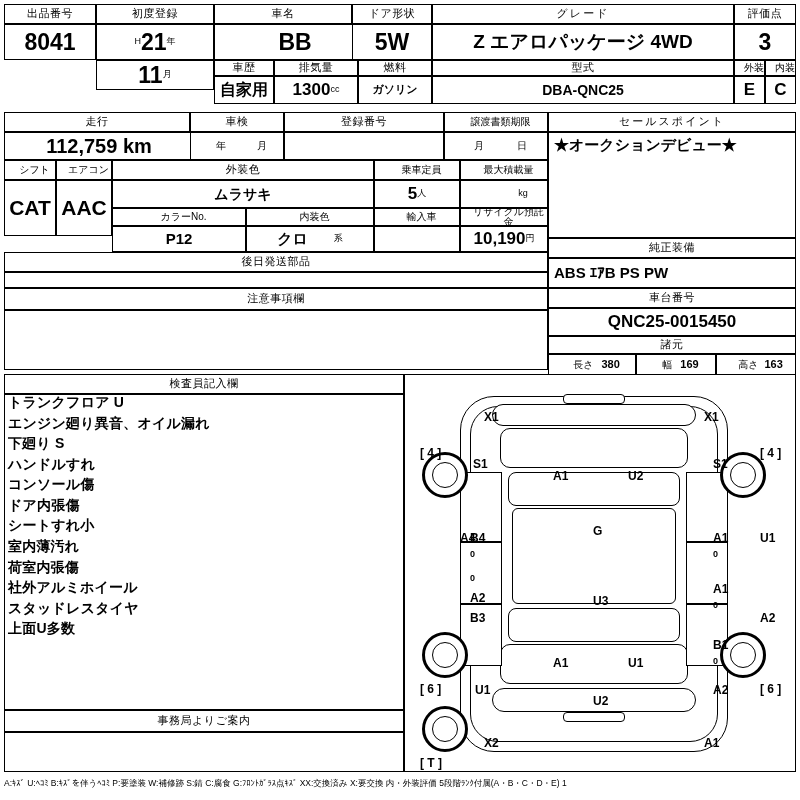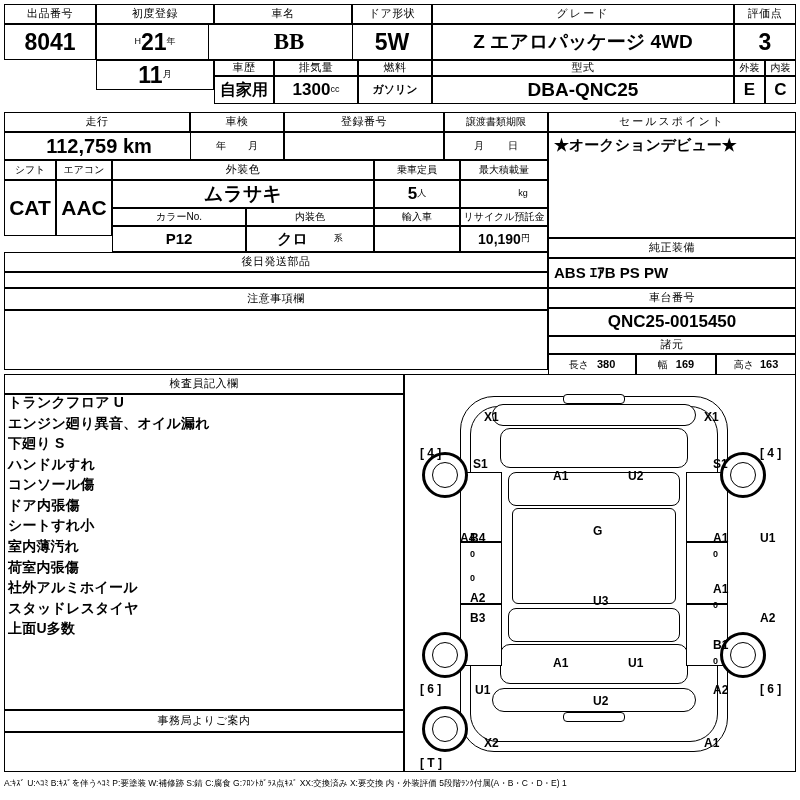--- a/index.html
+++ b/index.html
@@ -20,24 +20,24 @@
     border: 1px solid #000;
     display: flex;
     align-items: center;
     justify-content: center;
     text-align: center;
     line-height: 1.05;
     overflow: hidden;
     background: #fff;
   }
   .lbl { font-size: 11px; letter-spacing: 0.5px; }
-  .lbl-sm { font-size: 10px; }
+  .lbl-sm { font-size: 10px; padding-left: 9px; }
   .val { font-size: 17px; font-weight: bold; }
   .val-lg { font-size: 23px; font-weight: bold; }
-  .val-md { font-size: 19px; font-weight: bold; }
+  .val-md { font-size: 14px; font-weight: bold; }
   .val-sm { font-size: 11px; font-weight: bold; }
   .left { justify-content: flex-start; padding-left: 5px; text-align: left; }
   .sub { font-size: 9px; font-weight: normal; }
   
   #notes {
     position: absolute;
     left: 8px; top: 392px;
     width: 390px;
     font-size: 14px;
     font-weight: bold;
@@ -91,21 +91,21 @@
   <div class="bx val-lg" style="left:4px; top:24px; width:92px; height:36px;">8041</div>
 
   <div class="bx lbl" style="left:96px; top:4px; width:118px; height:20px;">初度登録</div>
   <div class="bx" style="left:96px; top:24px; width:118px; height:36px;">
     <span class="sub">H</span>
     <span class="val-lg">21</span>
     <span class="sub">年</span>
   </div>
 
   <div class="bx lbl" style="left:214px; top:4px; width:138px; height:20px;">車名</div>
-  <div class="bx val-lg" style="left:208px; top:24px; width:162px; height:36px;font-family:Liberation Serif, serif;">BB</div>
+  <div class="bx val-lg" style="left:214px; top:24px; width:162px; height:36px;">BB</div>
 
   <div class="bx lbl" style="left:352px; top:4px; width:80px; height:20px;">ドア形状</div>
   <div class="bx val-lg" style="left:352px; top:24px; width:80px; height:36px;">5W</div>
 
   <div class="bx titlebar" style="left:432px; top:4px; width:302px; height:20px;">グレード</div>
   <div class="bx val-md" style="left:432px; top:24px; width:302px; height:36px; font-size:19px;">Z エアロパッケージ 4WD</div>
 
   <div class="bx lbl" style="left:734px; top:4px; width:62px; height:20px;">評価点</div>
   <div class="bx val-lg" style="left:734px; top:24px; width:62px; height:36px;">3</div>
 
@@ -178,21 +178,21 @@
   <div class="bx lbl-sm" style="left:374px; top:208px; width:86px; height:18px;">輸入車</div>
   <div class="bx lbl-sm" style="left:460px; top:208px; width:88px; height:18px;">リサイクル預託金</div>
 
   <div class="bx val-sm" style="left:112px; top:226px; width:134px; height:26px; font-size:15px;">P12</div>
   <div class="bx" style="left:246px; top:226px; width:128px; height:26px;">
     <span class="val-sm" style="font-size:15px">クロ</span>
     <span class="sub" style="margin-left:26px">系</span>
   </div>
   <div class="bx val-sm" style="left:374px; top:226px; width:86px; height:26px;"></div>
   <div class="bx" style="left:460px; top:226px; width:88px; height:26px;">
-    <span class="val-sm" style="font-size:14px">10,190</span>
+    <span class="val-sm" style="font-size:17px">10,190</span>
     <span class="sub">円</span>
   </div>
 
   <div class="bx lbl" style="left:4px; top:252px; width:544px; height:20px;">後日発送部品</div>
   <div class="bx" style="left:4px; top:272px; width:544px; height:16px;"></div>
 
   <div class="bx lbl" style="left:4px; top:288px; width:544px; height:22px;">注意事項欄</div>
   <div class="bx" style="left:4px; top:310px; width:544px; height:60px;"></div>
 
   <div class="bx titlebar" style="left:548px; top:112px; width:248px; height:20px;">セールスポイント</div>

